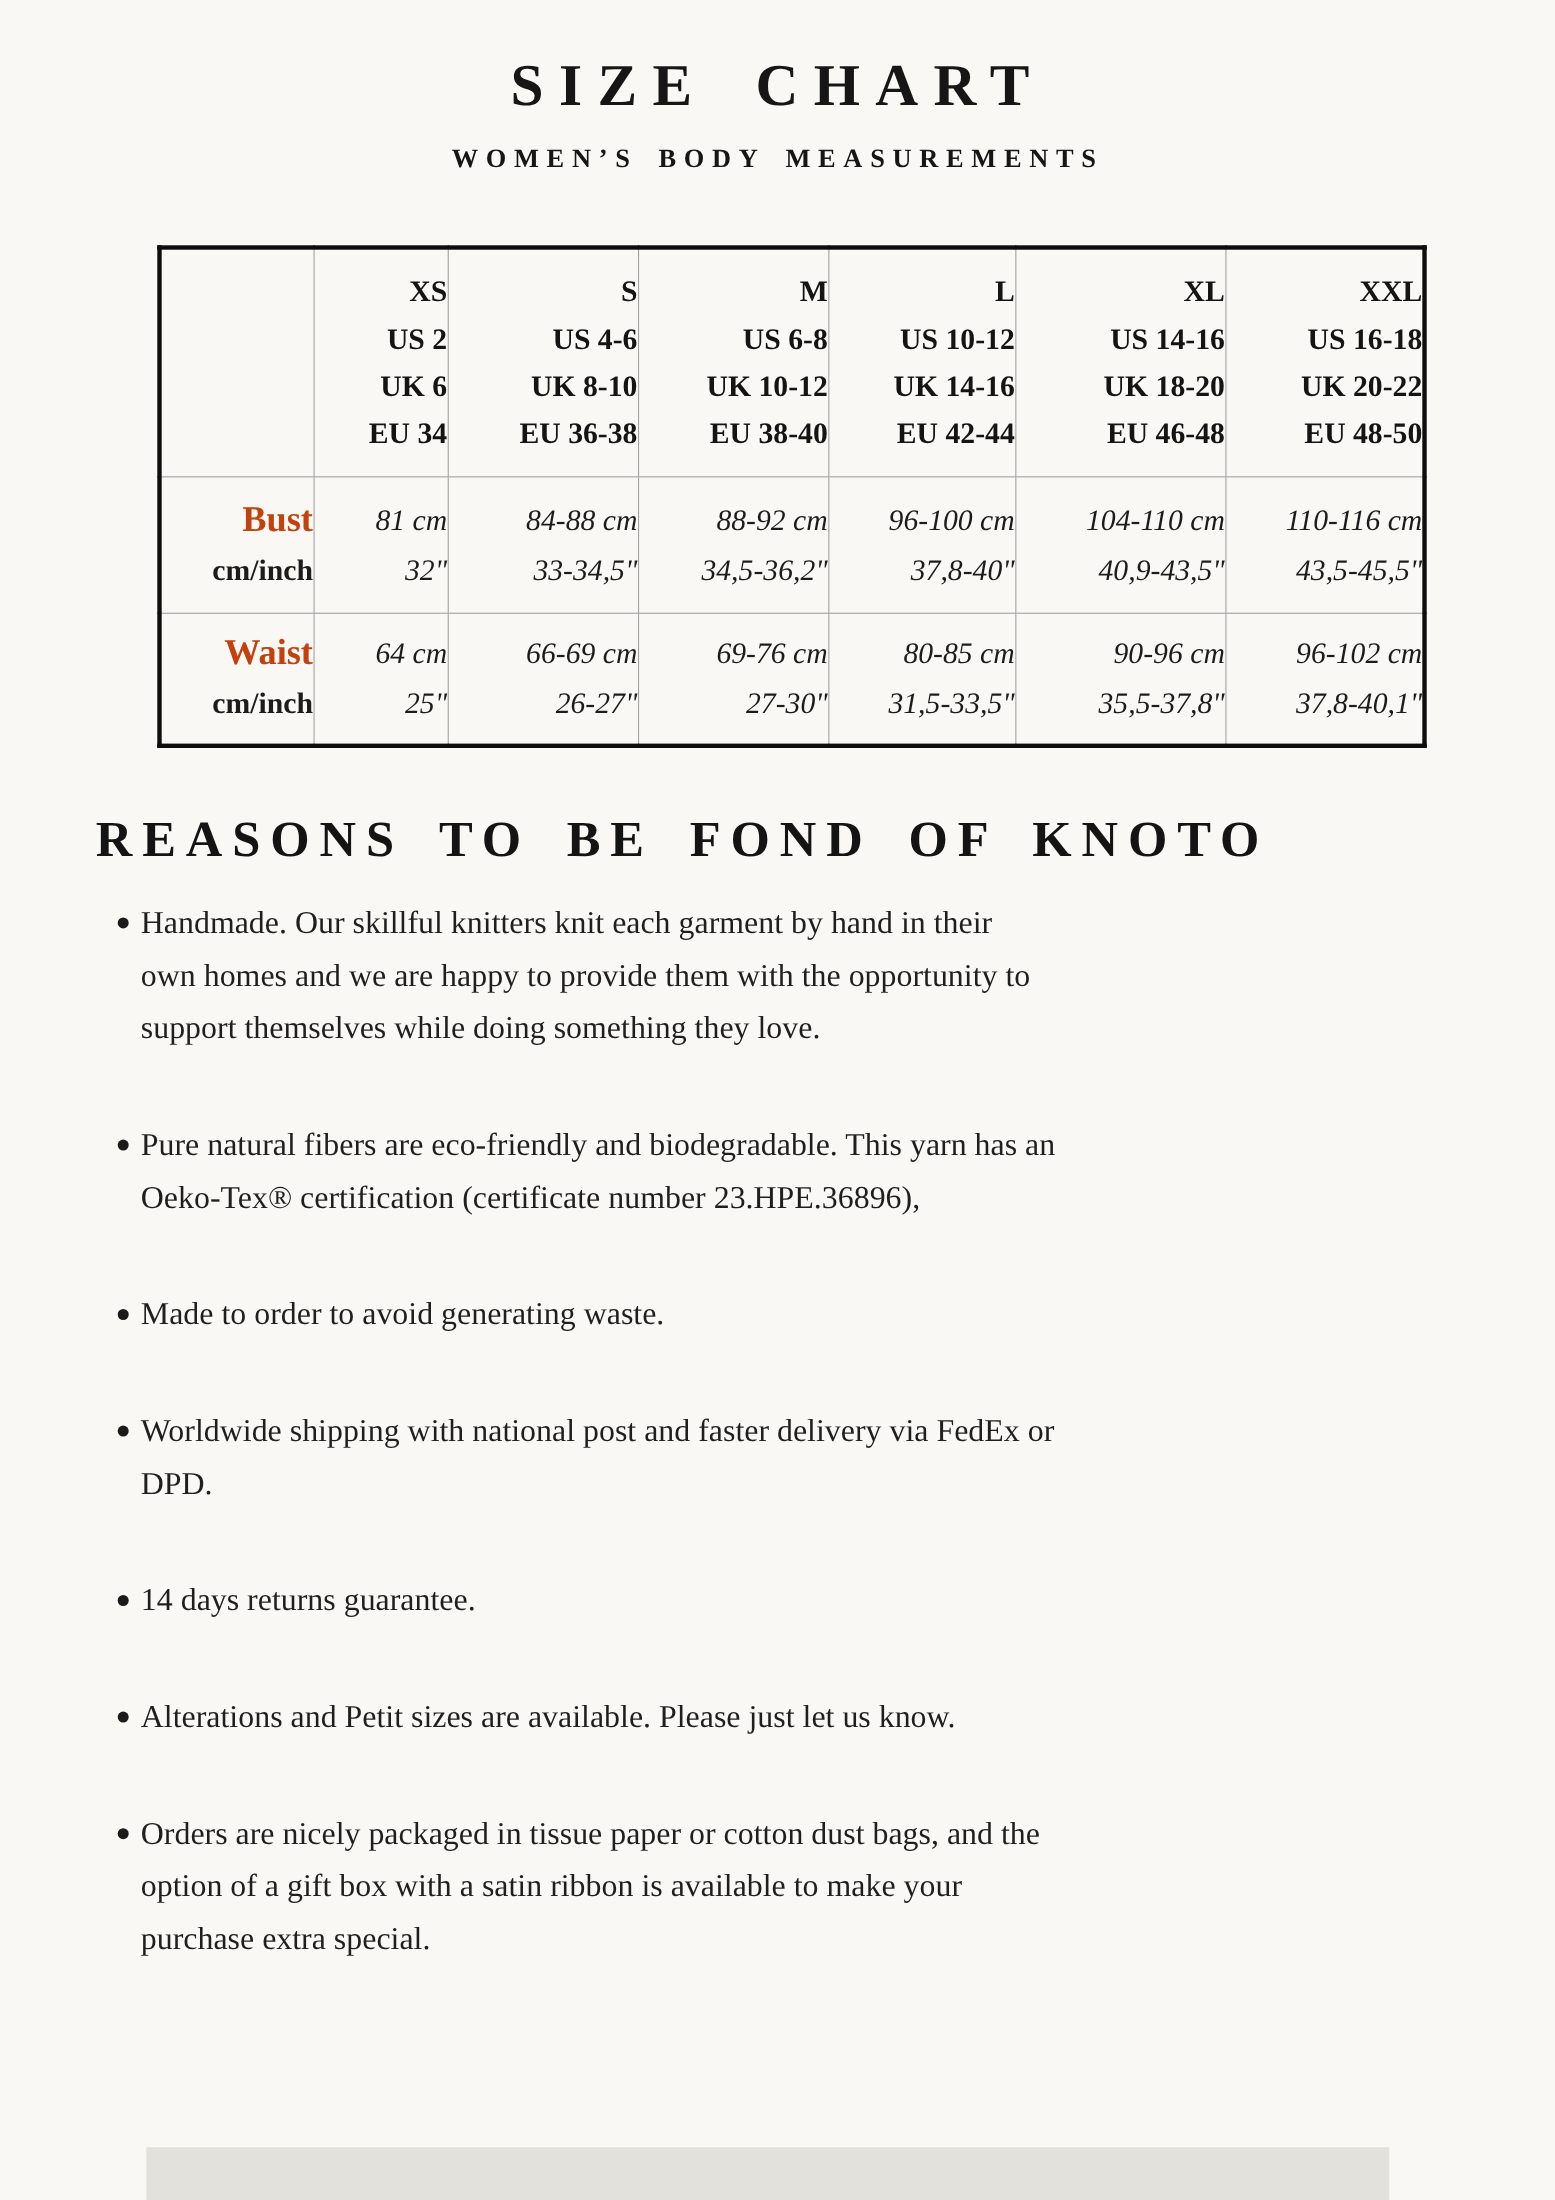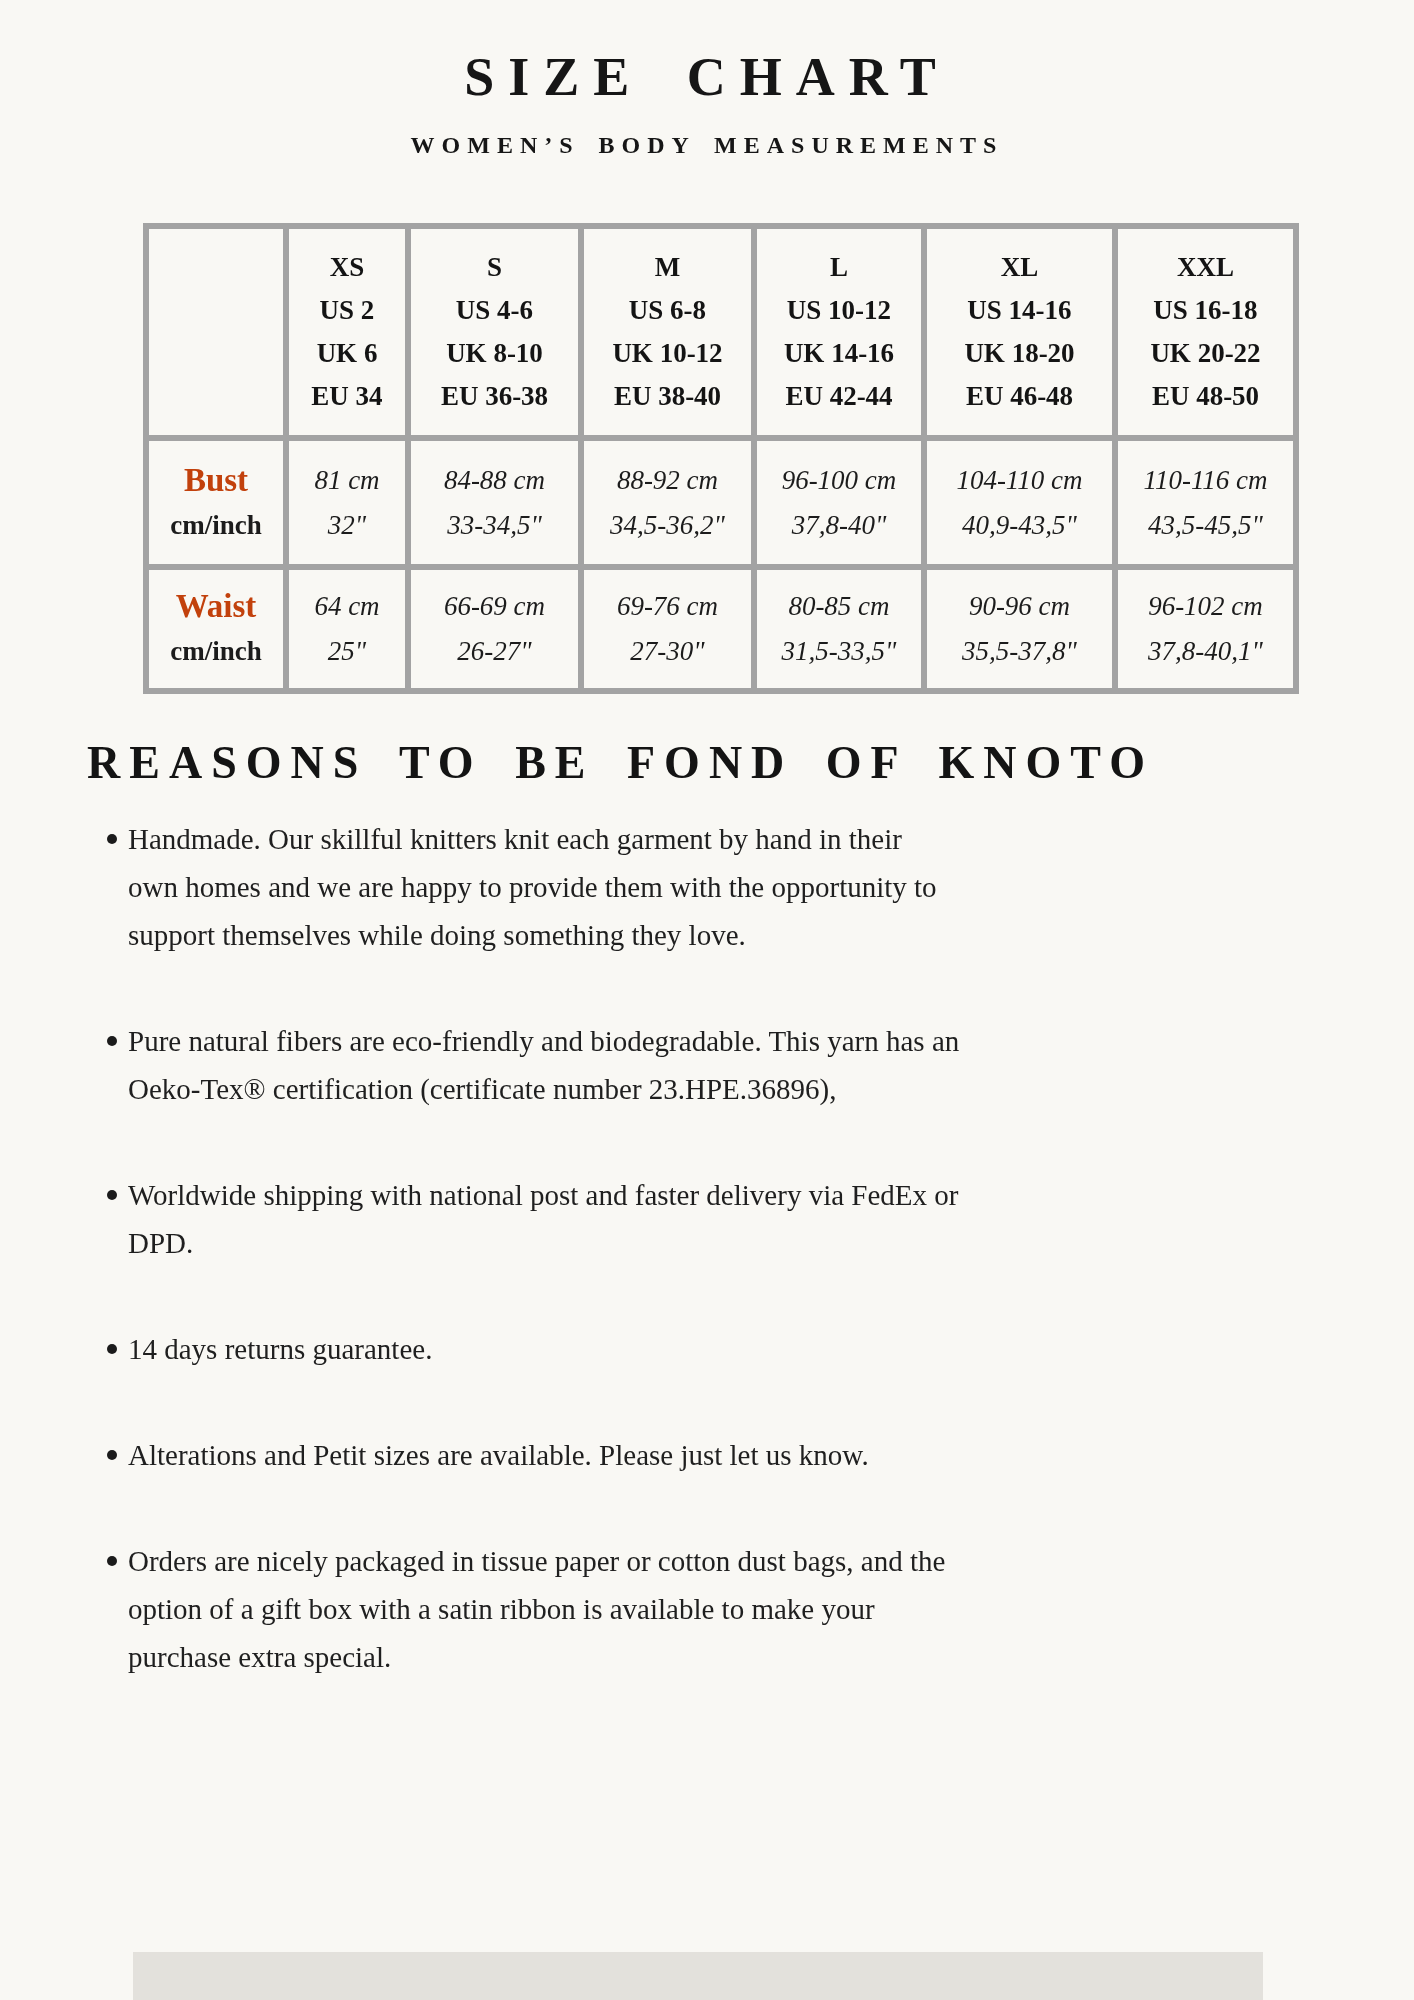--- a/index.html
+++ b/index.html
@@ -22,22 +22,22 @@
     color:#161616;margin:24px 0 0 0;
   }
   table.size-table{
     position:absolute;left:143px;top:223px;
     border-collapse:collapse;table-layout:fixed;
     width:1150px;
     border:4px solid #0e0e0e;
     background:transparent;
   }
   table.size-table td{
-    border:6px solid #a3a3a3;
-    text-align:center;vertical-align:middle;
+    border:1px solid #a3a3a3;
+    text-align:right;vertical-align:middle;
     padding:0;
   }
   tr.hdr-row td{height:206px;}
   tr.bust-row td{height:123px;}
   tr.waist-row td{height:118px;}
   .hd-line{display:block;line-height:43px;font-size:27px;font-weight:700;color:#141414;}
   .cell-line{display:block;line-height:45px;font-size:27px;color:#1c1c1c;font-style:italic;}
   .row-label{display:block;line-height:45px;font-size:33px;font-weight:700;color:#c2410c;}
   .row-unit{display:block;line-height:45px;font-size:27px;font-weight:700;color:#1c1c1c;}
   .reasons-heading{
@@ -190,20 +190,21 @@
   </table>
 
 <h2 class="reasons-heading">REASONS TO BE FOND OF KNOTO</h2>
 
 <ul class="reasons-list">
   <li><span class="bullet-dot"></span><span>Handmade. Our skillful knitters knit each garment by hand in their
 own homes and we are happy to provide them with the opportunity to
 support themselves while doing something they love.</span></li>
   <li><span class="bullet-dot"></span><span>Pure natural fibers are eco-friendly and biodegradable. This yarn has an
 Oeko-Tex® certification (certificate number 23.HPE.36896),</span></li>
+  <li><span class="bullet-dot"></span><span>Made to order to avoid generating waste.</span></li>
   <li><span class="bullet-dot"></span><span>Worldwide shipping with national post and faster delivery via FedEx or
 DPD.</span></li>
   <li><span class="bullet-dot"></span><span>14 days returns guarantee.</span></li>
   <li><span class="bullet-dot"></span><span>Alterations and Petit sizes are available. Please just let us know.</span></li>
   <li><span class="bullet-dot"></span><span>Orders are nicely packaged in tissue paper or cotton dust bags, and the
 option of a gift box with a satin ribbon is available to make your
 purchase extra special.</span></li>
 </ul>
 
 <div class="footer-band"></div>

